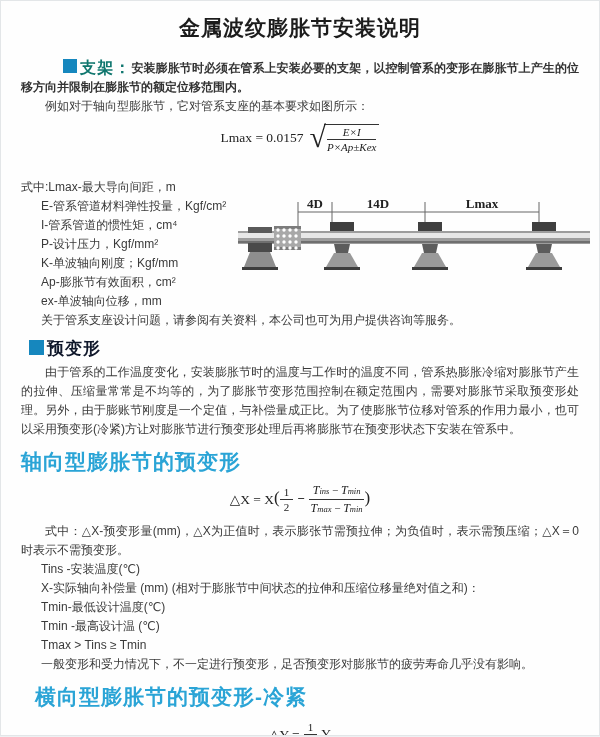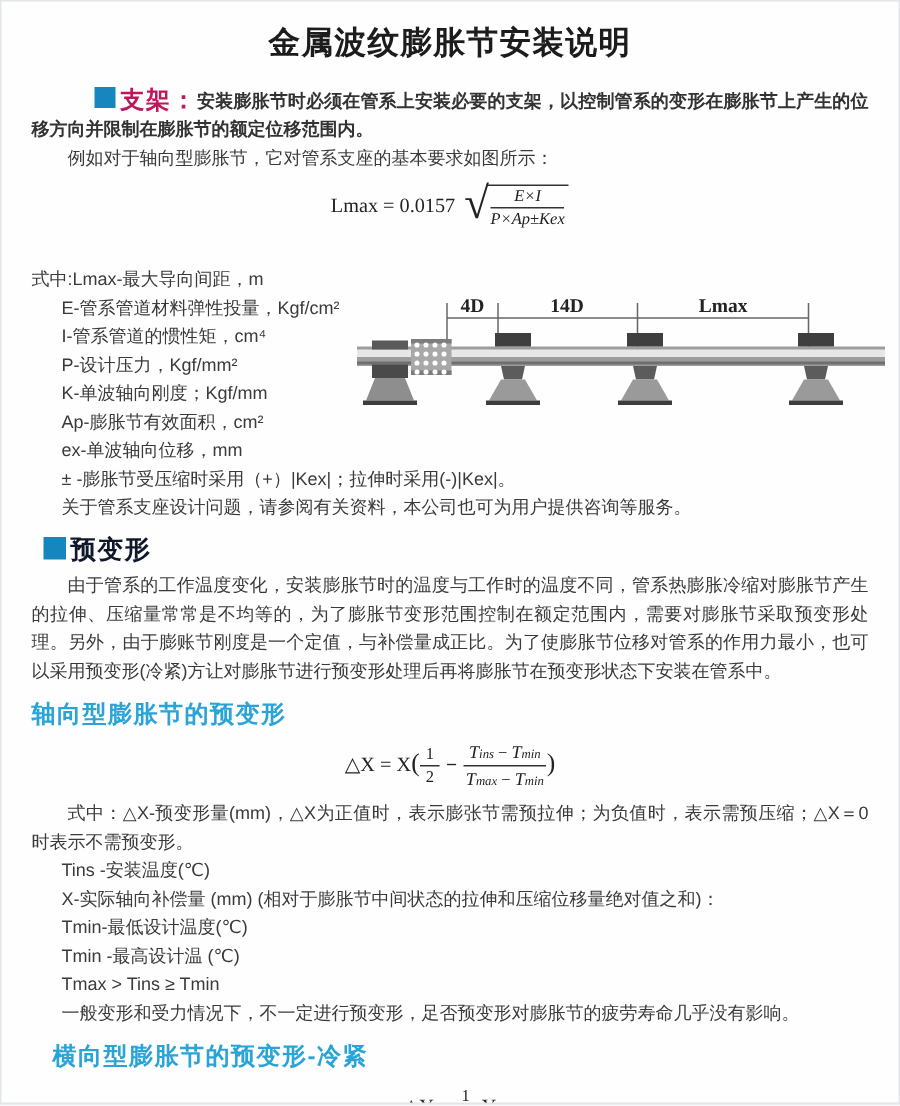--- a/index.html
+++ b/index.html
@@ -18,21 +18,21 @@
   h1.doc-title{
     margin:0 0 16px 0;
     text-align:center;
     font-size:21px;
     letter-spacing:1px;
     color:#1c1c1c;
     font-weight:bold;
   }
   .para{font-size:12px;line-height:19px;text-align:justify;margin:0;}
   .sec-head-inline{
-    font-size:16px;font-weight:bold;color:#be185d;
+    font-size:16px;font-weight:bold;color:#0f766e;
     vertical-align:-1px;letter-spacing:1px;
   }
   .sq{
     display:inline-block;width:14px;height:14px;background:#1687be;
     vertical-align:-1px;margin-right:3px;
   }
   .bold-body{font-weight:bold;color:#333;}
   .indent2{ text-indent:24px; }
   .hang-intro{ text-indent:42px; }
   .example-line{margin-top:0;}
@@ -59,21 +59,21 @@
   .f-paren{font-size:17px;font-weight:normal;transform:translateY(-1px);display:inline-block;}
   .f-op{font-size:13px;font-weight:bold;margin:0 4px;}
   
   .def-line{font-size:12px;line-height:19px;}
   .ml20{margin-left:20px;}
   .ml42{margin-left:42px;}
   .defs{margin-top:20px;}
   
   .sec-head-block{font-size:17px;font-weight:bold;color:#0f172a;margin:7px 0 3px 8px;letter-spacing:1px;}
   .sec-head-block .sq{width:15px;height:15px;vertical-align:-1px;}
-  .sub-head{font-size:16px;font-weight:bold;color:#2aa4d6;letter-spacing:1px;margin:9px 0 4px 0;}
+  .sub-head{font-size:21px;font-weight:bold;color:#2aa4d6;letter-spacing:1px;margin:9px 0 4px 0;}
   
   .diagram{position:absolute;left:237px;top:192px;width:356px;height:100px;}
   .diagram svg{display:block;}
   .dim-label{font-family:"Liberation Serif","DejaVu Serif",serif;font-weight:bold;font-size:13px;fill:#222;}
 </style>
 </head>
 <body>
 
 <div class="page">
   <div class="content">
@@ -91,21 +91,20 @@
     </div>
 
     <div class="defs">
       <div class="def-line">式中:Lmax-最大导向间距，m</div>
       <div class="def-line ml20">E-管系管道材料弹性投量，Kgf/cm²</div>
       <div class="def-line ml20">I-管系管道的惯性矩，cm⁴</div>
       <div class="def-line ml20">P-设计压力，Kgf/mm²</div>
       <div class="def-line ml20">K-单波轴向刚度；Kgf/mm</div>
       <div class="def-line ml20">Ap-膨胀节有效面积，cm²</div>
       <div class="def-line ml20">ex-单波轴向位移，mm</div>
-      <div class="def-line ml20">± -膨胀节受压缩时采用（+）|Kex|；拉伸时采用(-)|Kex|。</div>
       <div class="def-line ml20">关于管系支座设计问题，请参阅有关资料，本公司也可为用户提供咨询等服务。</div>
     </div>
 
     <div class="sec-head-block"><span class="sq"></span><span>预变形</span></div>
     <p class="para indent2">由于管系的工作温度变化，安装膨胀节时的温度与工作时的温度不同，管系热膨胀冷缩对膨胀节产生的拉伸、压缩量常常是不均等的，为了膨胀节变形范围控制在额定范围内，需要对膨胀节采取预变形处理。另外，由于膨账节刚度是一个定值，与补偿量成正比。为了使膨胀节位移对管系的作用力最小，也可以采用预变形(冷紧)方让对膨胀节进行预变形处理后再将膨胀节在预变形状态下安装在管系中。</p>
 
     <div class="sub-head ml42">轴向型膨胀节的预变形</div>
 
     <div class="formula-row f-ax">
       <span class="f-bold">△X = X</span>

